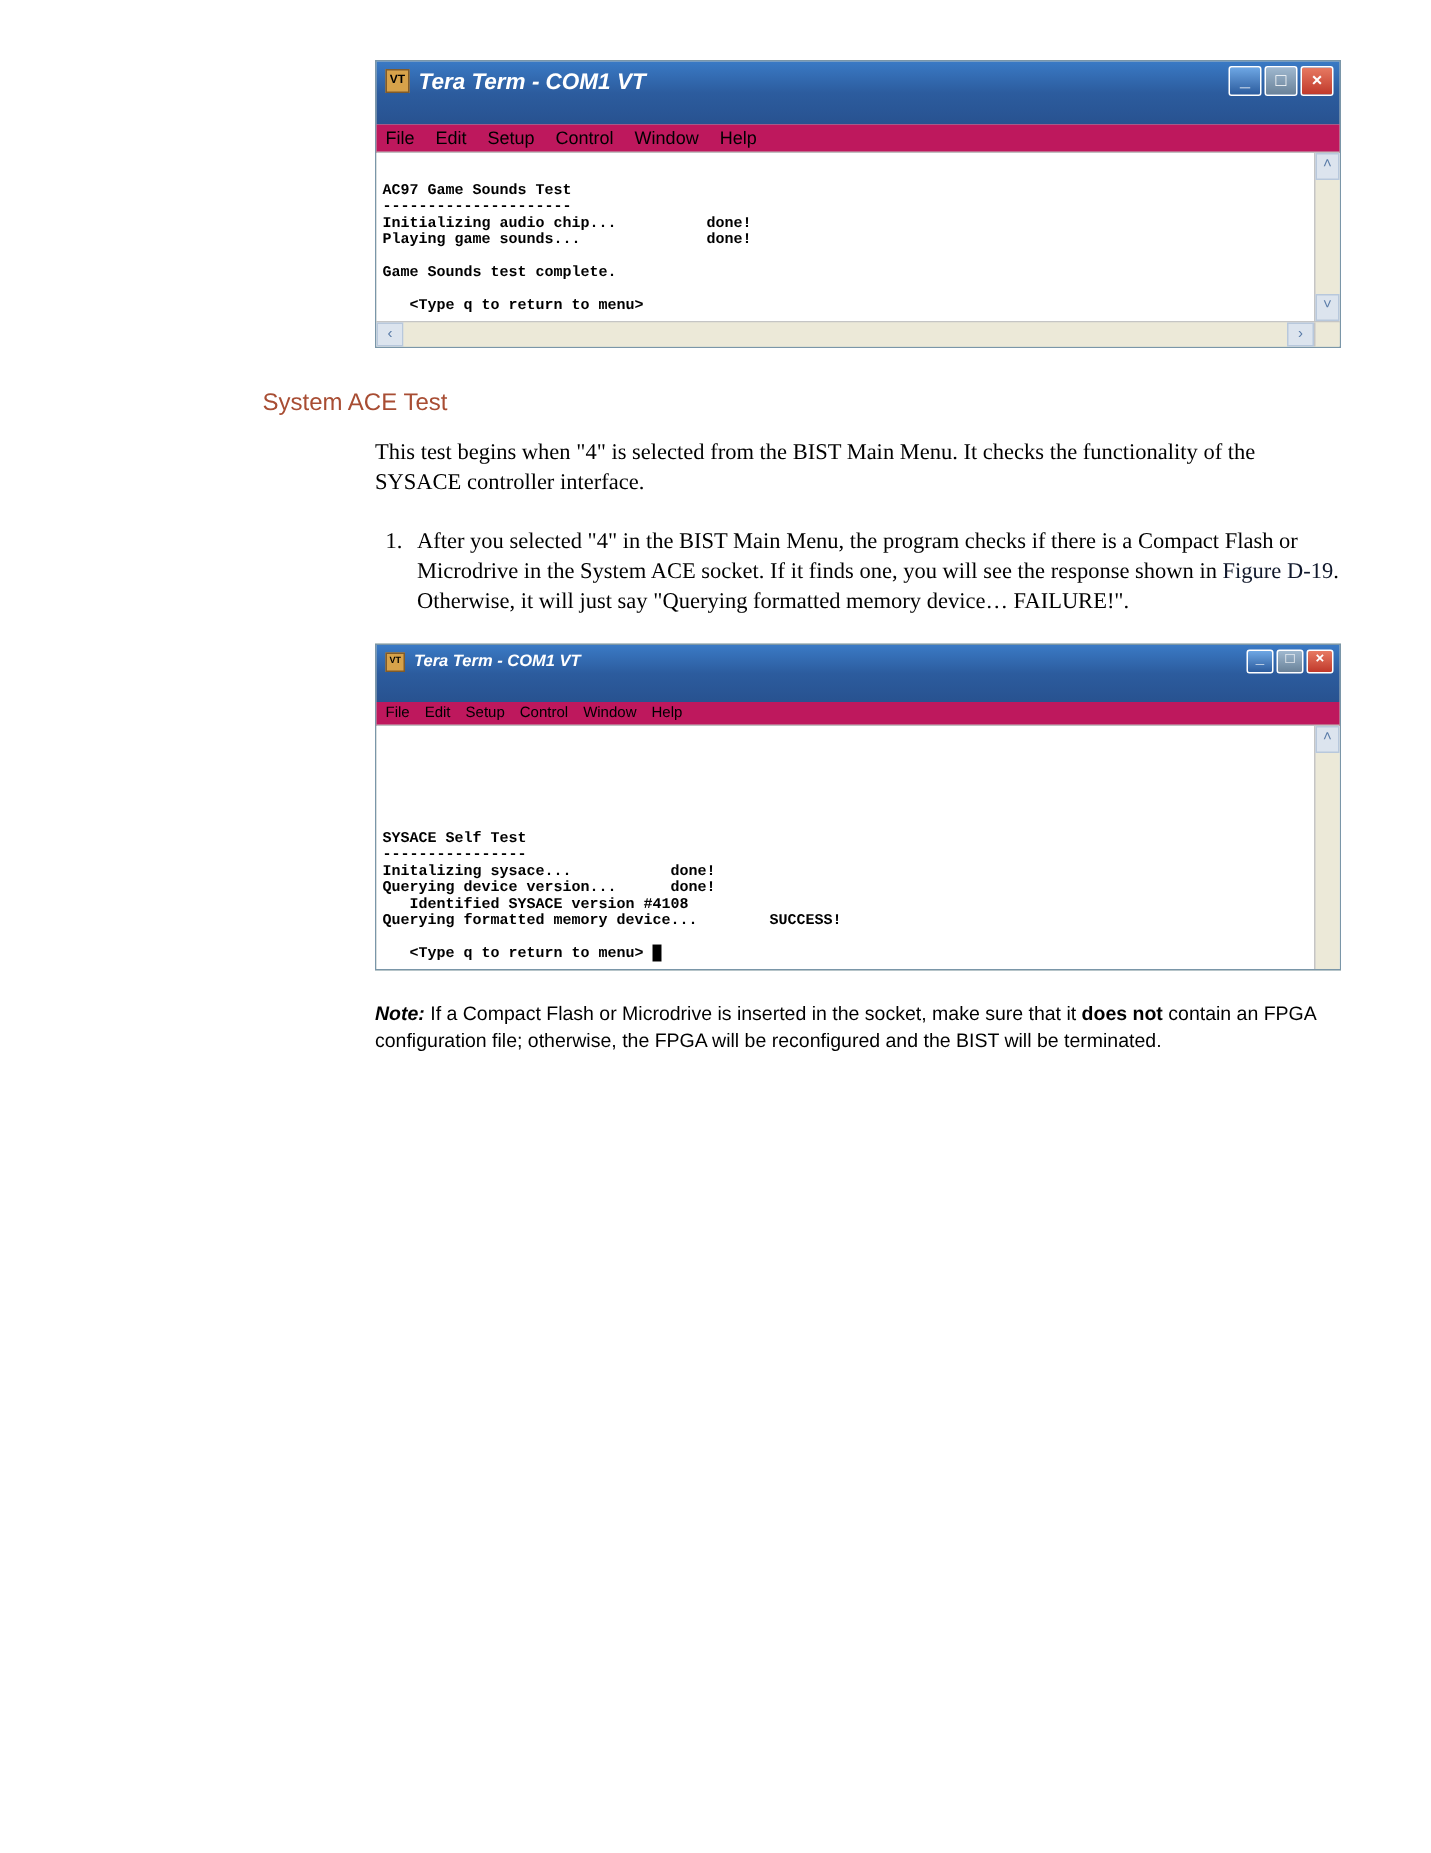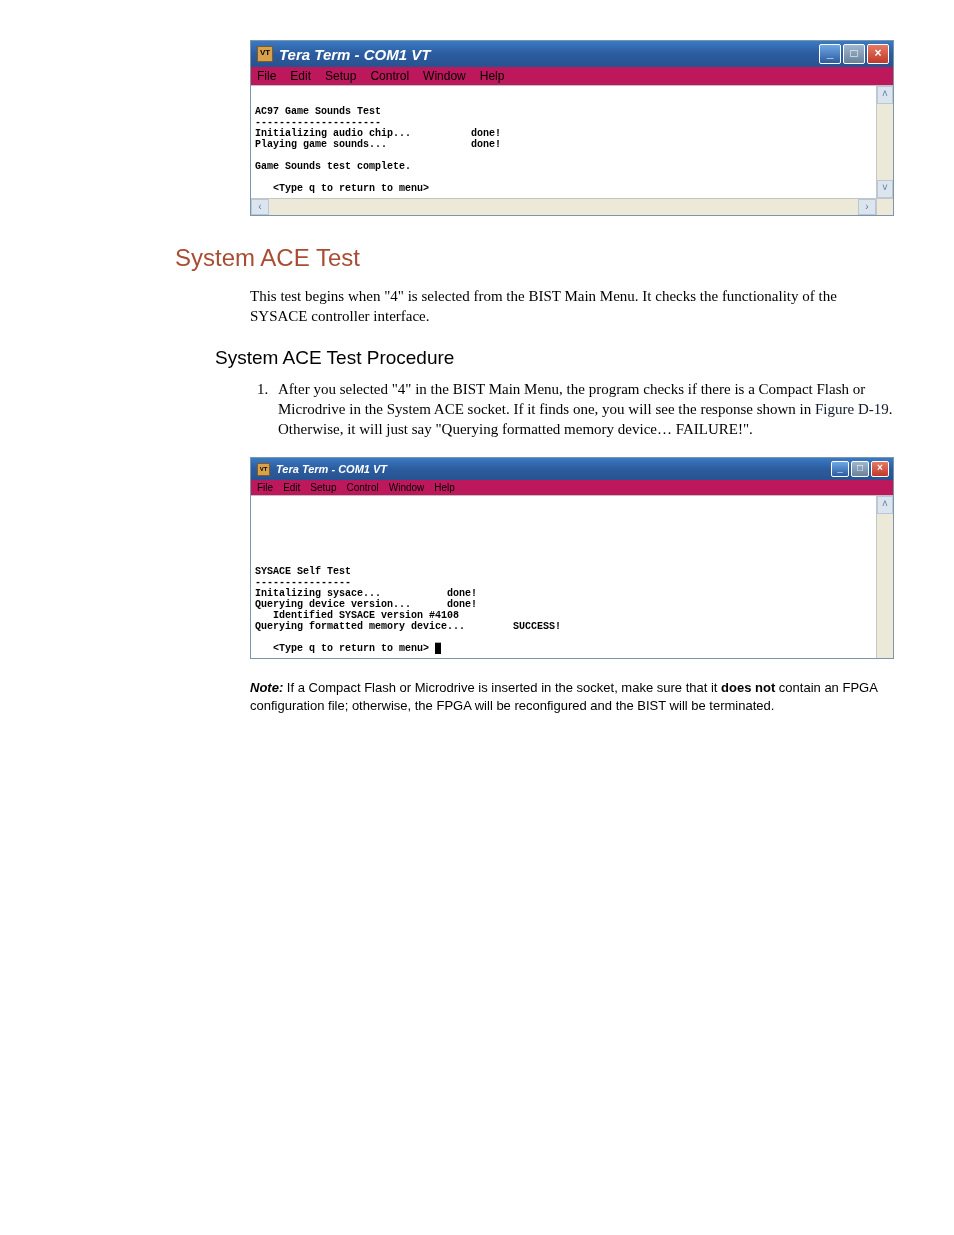--- a/index.html
+++ b/index.html
@@ -48,21 +48,21 @@
     background: #ece9d8;
     font-family: Tahoma, sans-serif;
     margin-bottom: 20px;
   }
   .terminal-title {
     display: flex;
     align-items: center;
     justify-content: space-between;
     background: linear-gradient(to bottom, #3a7ac5 0%, #2c5c9e 50%, #285290 100%);
     color: #fff;
-    padding: 3px 4px 3px 6px;
+    padding: 3px 4px 19px 6px;
   }
   .terminal-title-left {
     display: flex;
     align-items: center;
     gap: 6px;
   }
   .terminal-title-text {
     font-weight: bold;
     font-size: 15px;
     font-style: italic;
@@ -149,21 +149,21 @@
   .figure-caption .title { font-weight: bold; }
   .para {
     font-size: 15px;
     line-height: 1.35;
     margin: 0 0 18px 0;
   }
   h2.section {
     font-family: Arial, Helvetica, sans-serif;
     color: #a84d33;
     font-weight: normal;
-    font-size: 24px;
+    font-size: 16px;
     margin: 28px 0 14px 0;
     margin-left: -25px;
   }
   h3.subsection {
     font-family: Arial, Helvetica, sans-serif;
     font-weight: normal;
     font-size: 19px;
     margin: 20px 0 10px 0;
     margin-left: -45px;
   }
@@ -255,21 +255,20 @@
 
 
   </div>
 
   <h2 class="section" style="margin-left:115px">System ACE Test</h2>
 
   <div class="content">
     <p class="para">This test begins when "4" is selected from the BIST Main Menu. It checks the functionality of the SYSACE controller interface.</p>
   </div>
 
-  <h3 class="subsection" style="margin-left:155px">System ACE Test Procedure</h3>
 
   <div class="content">
     <ol>
       <li>
         <span>After you selected "4" in the BIST Main Menu, the program checks if there is a Compact Flash or Microdrive in the System ACE socket. If it finds one, you will see the response shown in </span><a class="link">Figure D-19</a><span>. Otherwise, it will just say "Querying formatted memory device… FAILURE!".</span>
       </li>
     </ol>
 
     <div class="terminal-window tt-small">
       <div class="terminal-title">

